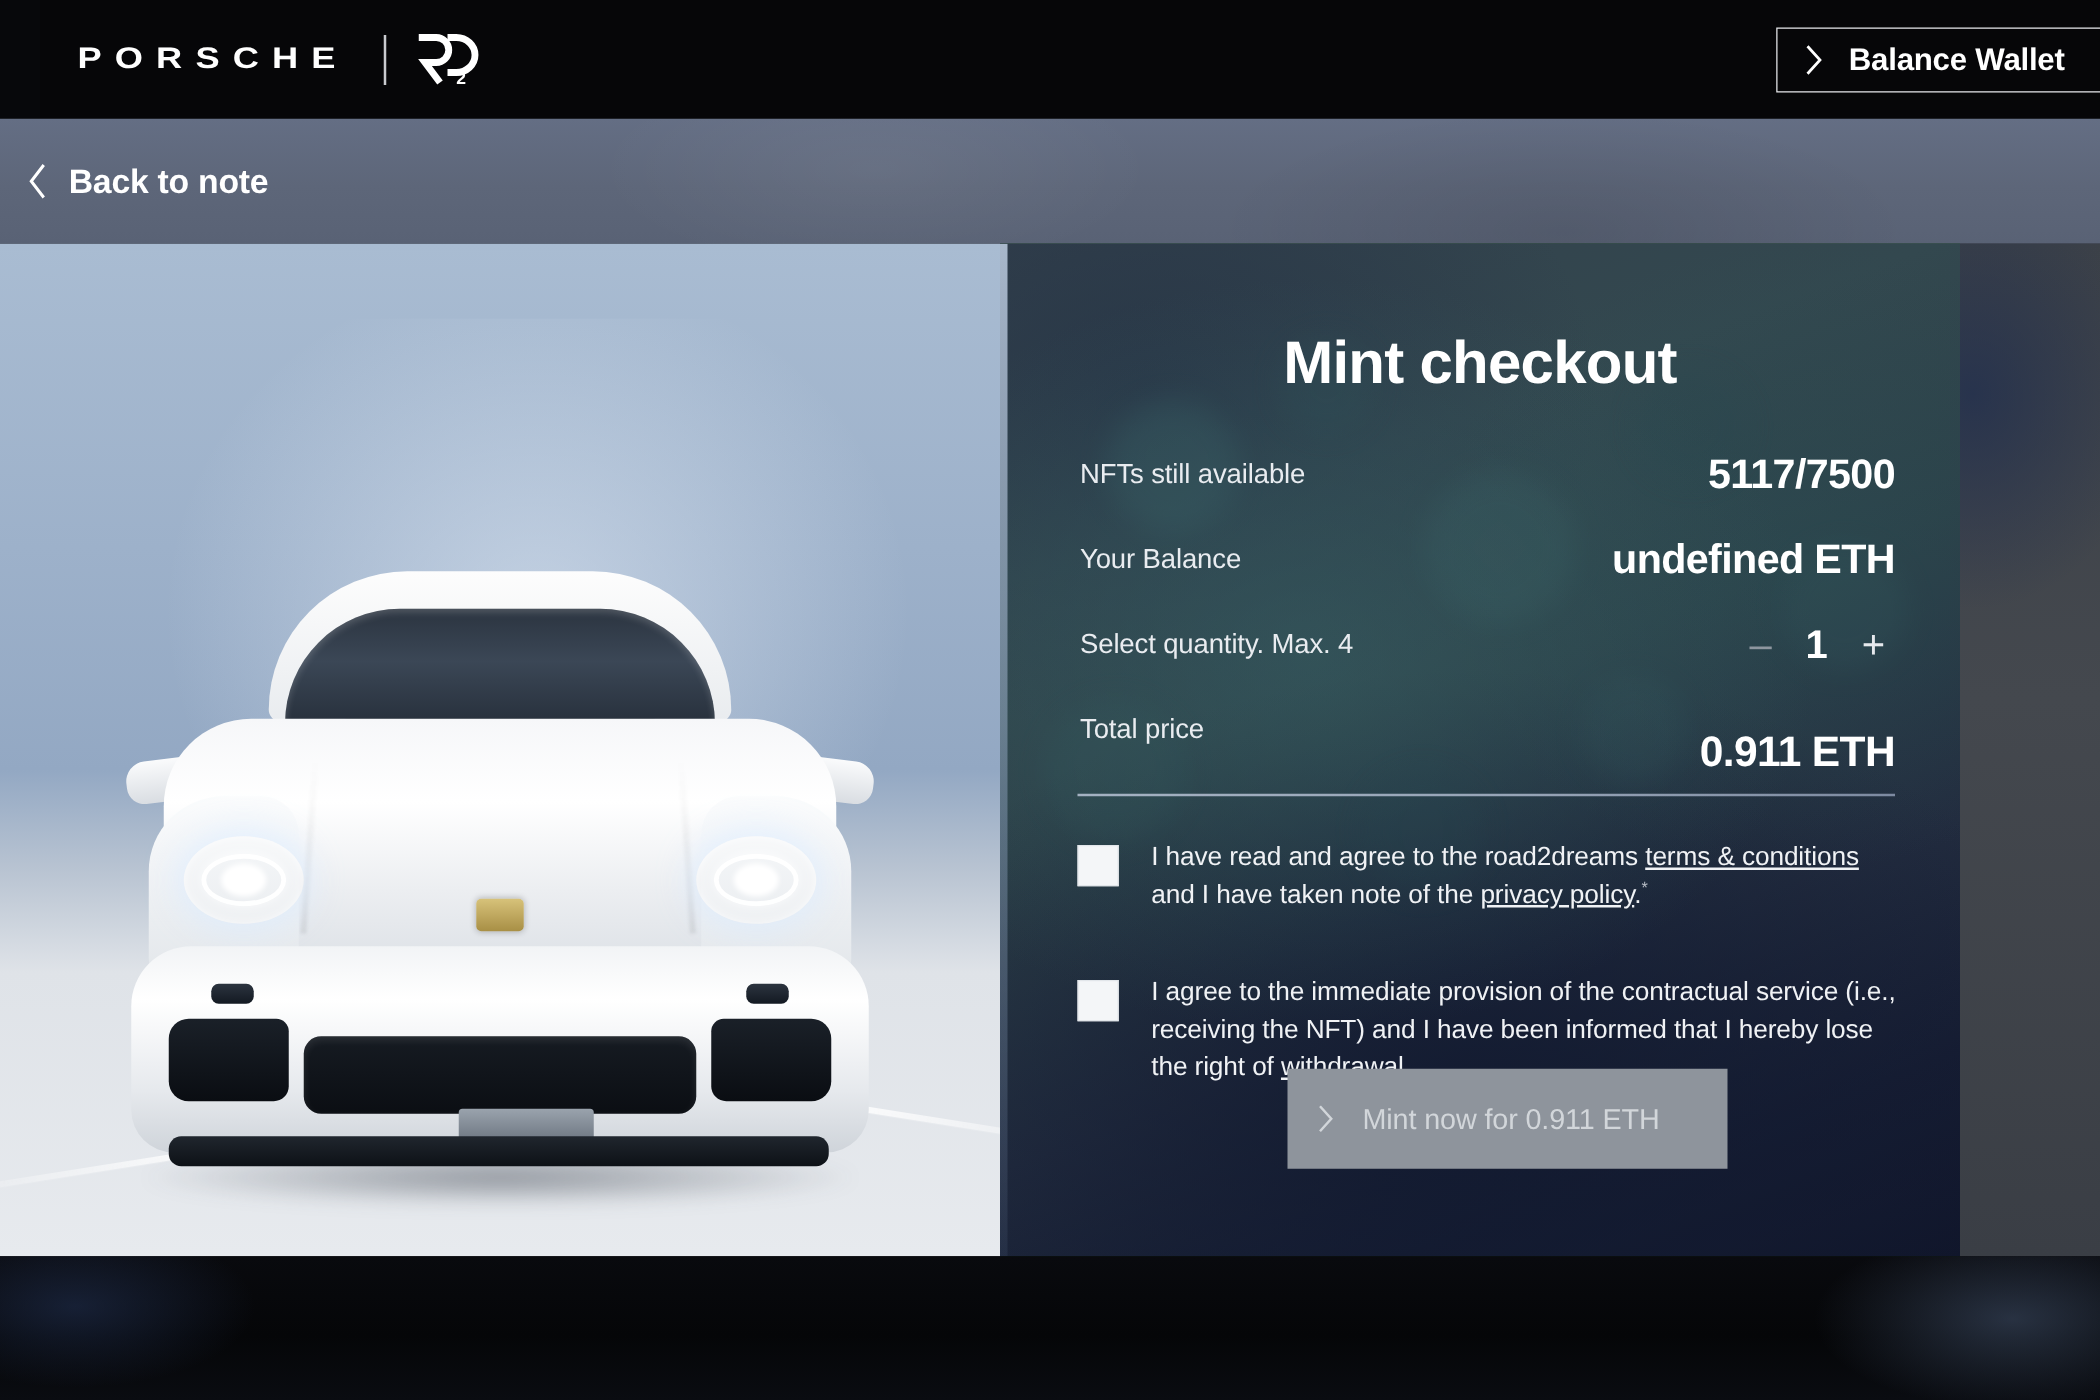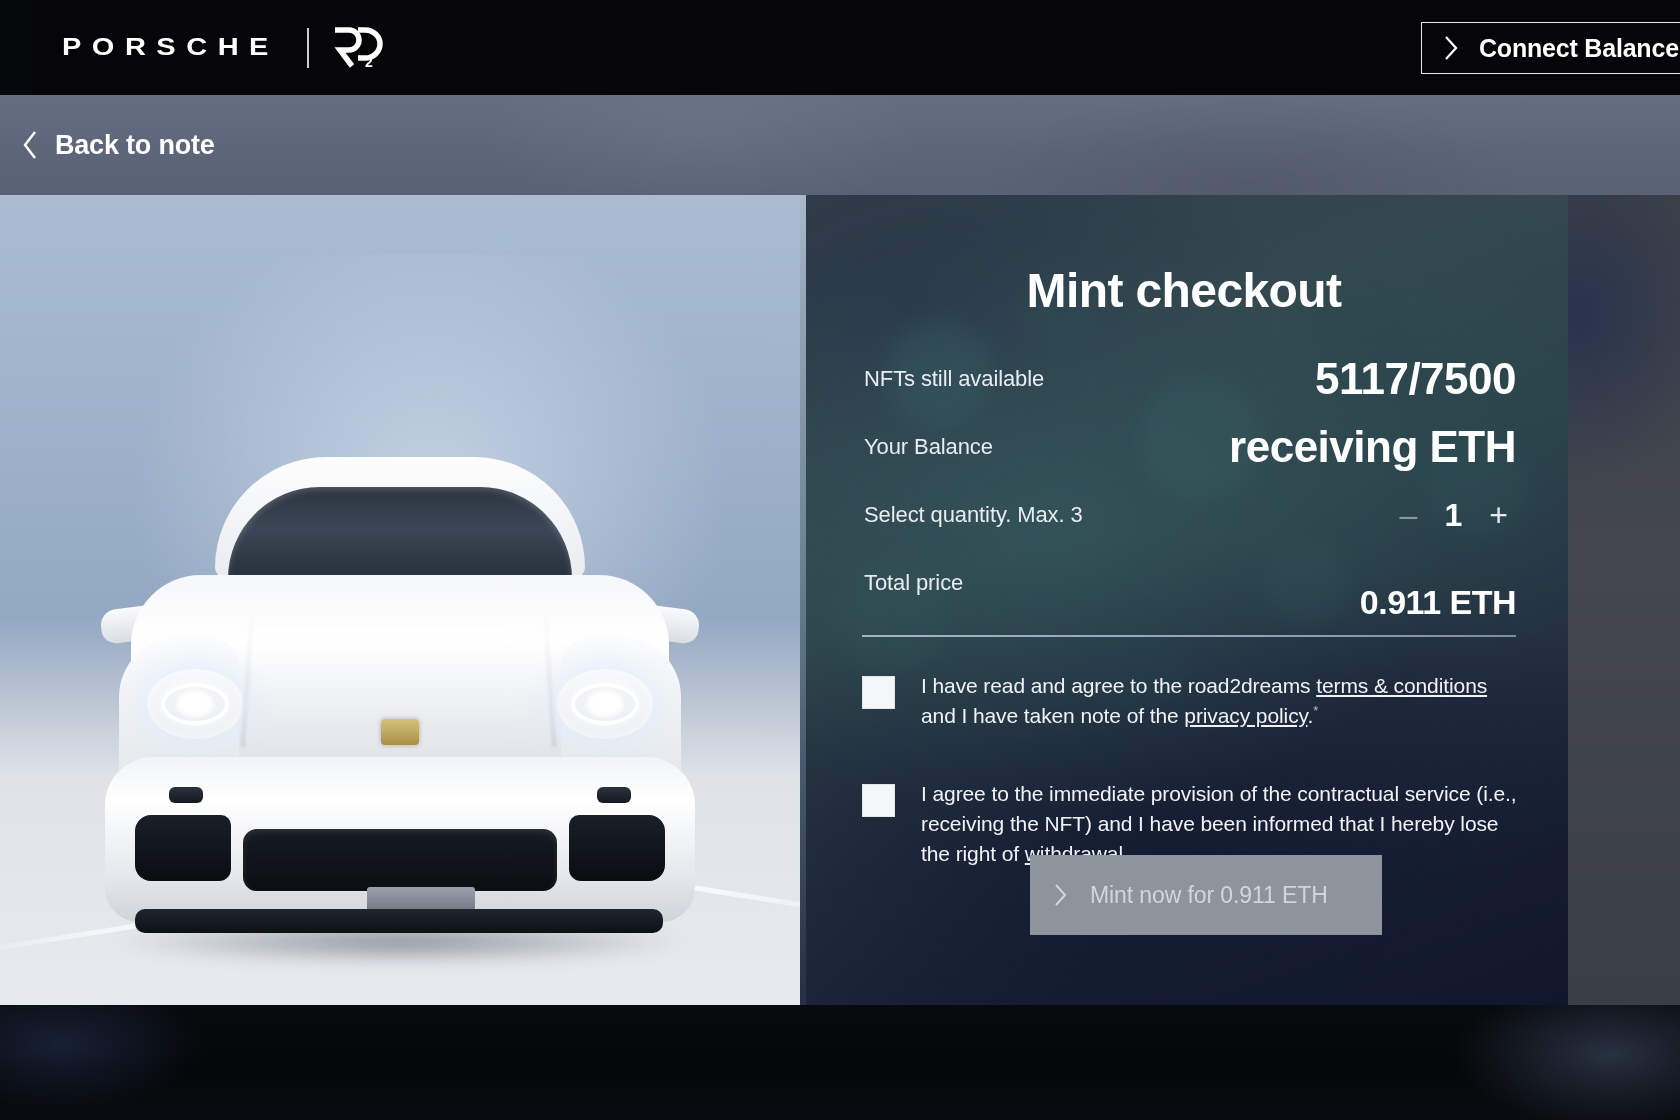--- a/index.html
+++ b/index.html
@@ -250,21 +250,21 @@
   #row-available{ top:162px; }
   #row-balance{   top:230px; }
   #row-quantity{  top:298px; }
   #row-total{     top:366px; }
 
   .row-label{
     color:#e9ecf0; font-size:22px; font-weight:400; letter-spacing:-0.1px;
     white-space:nowrap;
   }
   .row-value{
-    color:#ffffff; font-size:44px; font-weight:700; letter-spacing:-0.5px;
+    color:#ffffff; font-size:33px; font-weight:700; letter-spacing:-0.5px;
     white-space:nowrap;
   }
   #row-total .row-value{ font-size:34px;margin-top:39px; }
 
   #qty-stepper{ display:flex; align-items:center; }
   #qty-minus{
     color:#8e969f; font-size:32px; font-weight:400; line-height:1;
     cursor:pointer; user-select:none; padding:0 8px;
   }
   #qty-value{
@@ -349,21 +349,21 @@
       </svg>
     </div>
   </div>
 
   <div id="connect-wallet-button">
     <span class="chev">
       <svg width="15" height="26" viewBox="0 0 15 26" fill="none">
         <path d="M2 2 L12 13 L2 24" stroke="#ffffff" stroke-width="2.2" fill="none"></path>
       </svg>
     </span>
-    <span id="connect-wallet-label">Connect Balance</span>
+    <span id="connect-wallet-label">Balance Wallet</span>
   </div>
 </div>
 
 <div id="subbar">
   <div id="back-to-home">
     <span class="chev">
       <svg width="16" height="30" viewBox="0 0 16 30" fill="none">
         <path d="M13 2 L3 15 L13 28" stroke="#ffffff" stroke-width="2.4" fill="none"></path>
       </svg>
     </span>
@@ -418,25 +418,25 @@
     <div id="checkout-content">
       <div id="mint-title">Mint checkout</div>
 
       <div class="row" id="row-available">
         <span class="row-label">NFTs still available</span>
         <span class="row-value">5117/7500</span>
       </div>
 
       <div class="row" id="row-balance">
         <span class="row-label">Your Balance</span>
-        <span class="row-value">receiving ETH</span>
+        <span class="row-value">undefined ETH</span>
       </div>
 
       <div class="row" id="row-quantity">
-        <span class="row-label">Select quantity. Max. 3</span>
+        <span class="row-label">Select quantity. Max. 4</span>
         <span id="qty-stepper">
           <span id="qty-minus">–</span>
           <span id="qty-value">1</span>
           <span id="qty-plus">+</span>
         </span>
       </div>
 
       <div class="row" id="row-total">
         <span class="row-label">Total price</span>
         <span class="row-value">0.911 ETH</span>

